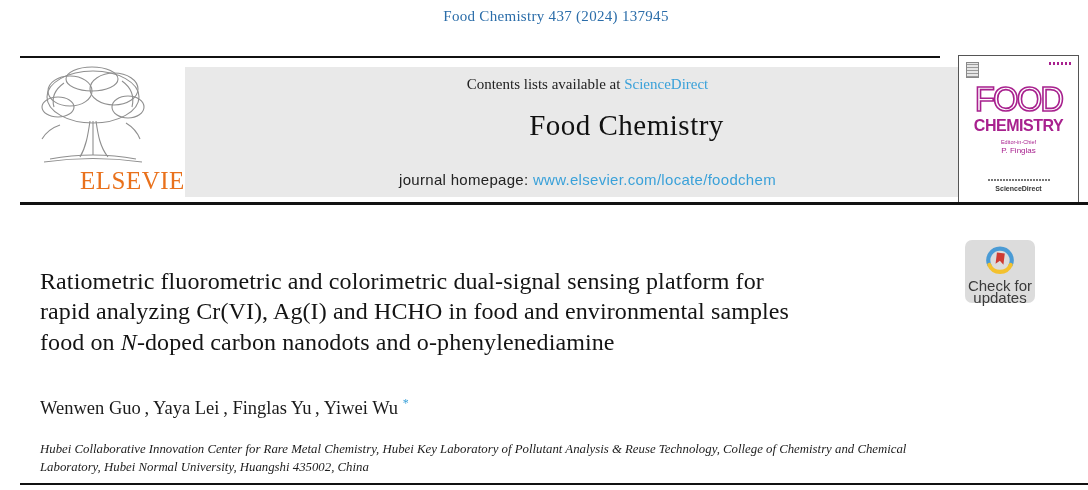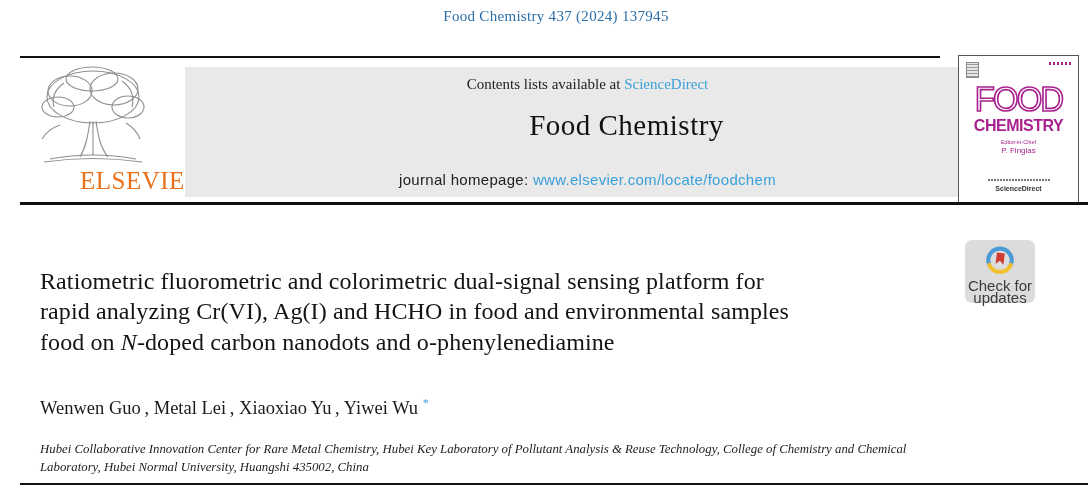--- a/index.html
+++ b/index.html
@@ -143,21 +143,21 @@
   </div>
 </div>
 
 <div class="abs article-title">
   <div>Ratiometric fluorometric and colorimetric dual-signal sensing platform for</div>
   <div>rapid analyzing Cr(VI), Ag(I) and HCHO in food and environmental samples</div>
   <div><span>food on </span><span class="it">N</span><span>-doped carbon nanodots and o-phenylenediamine</span></div>
 </div>
 
 <div class="abs authors">
-  <span>Wenwen Guo , Metal Lei , Xiaoxiao Yu , Yiwei Wu</span>
+  <span>Wenwen Guo , Yaya Lei , Finglas Yu , Yiwei Wu</span>
   <span class="corresp">*</span>
 </div>
 
 <div class="abs affiliation">
   <div>Hubei Collaborative Innovation Center for Rare Metal Chemistry, Hubei Key Laboratory of Pollutant Analysis &amp; Reuse Technology, College of Chemistry and Chemical</div>
   <div>Laboratory, Hubei Normal University, Huangshi 435002, China</div>
 </div>
 
 <div class="abs rule rule-bottom"></div>
 

